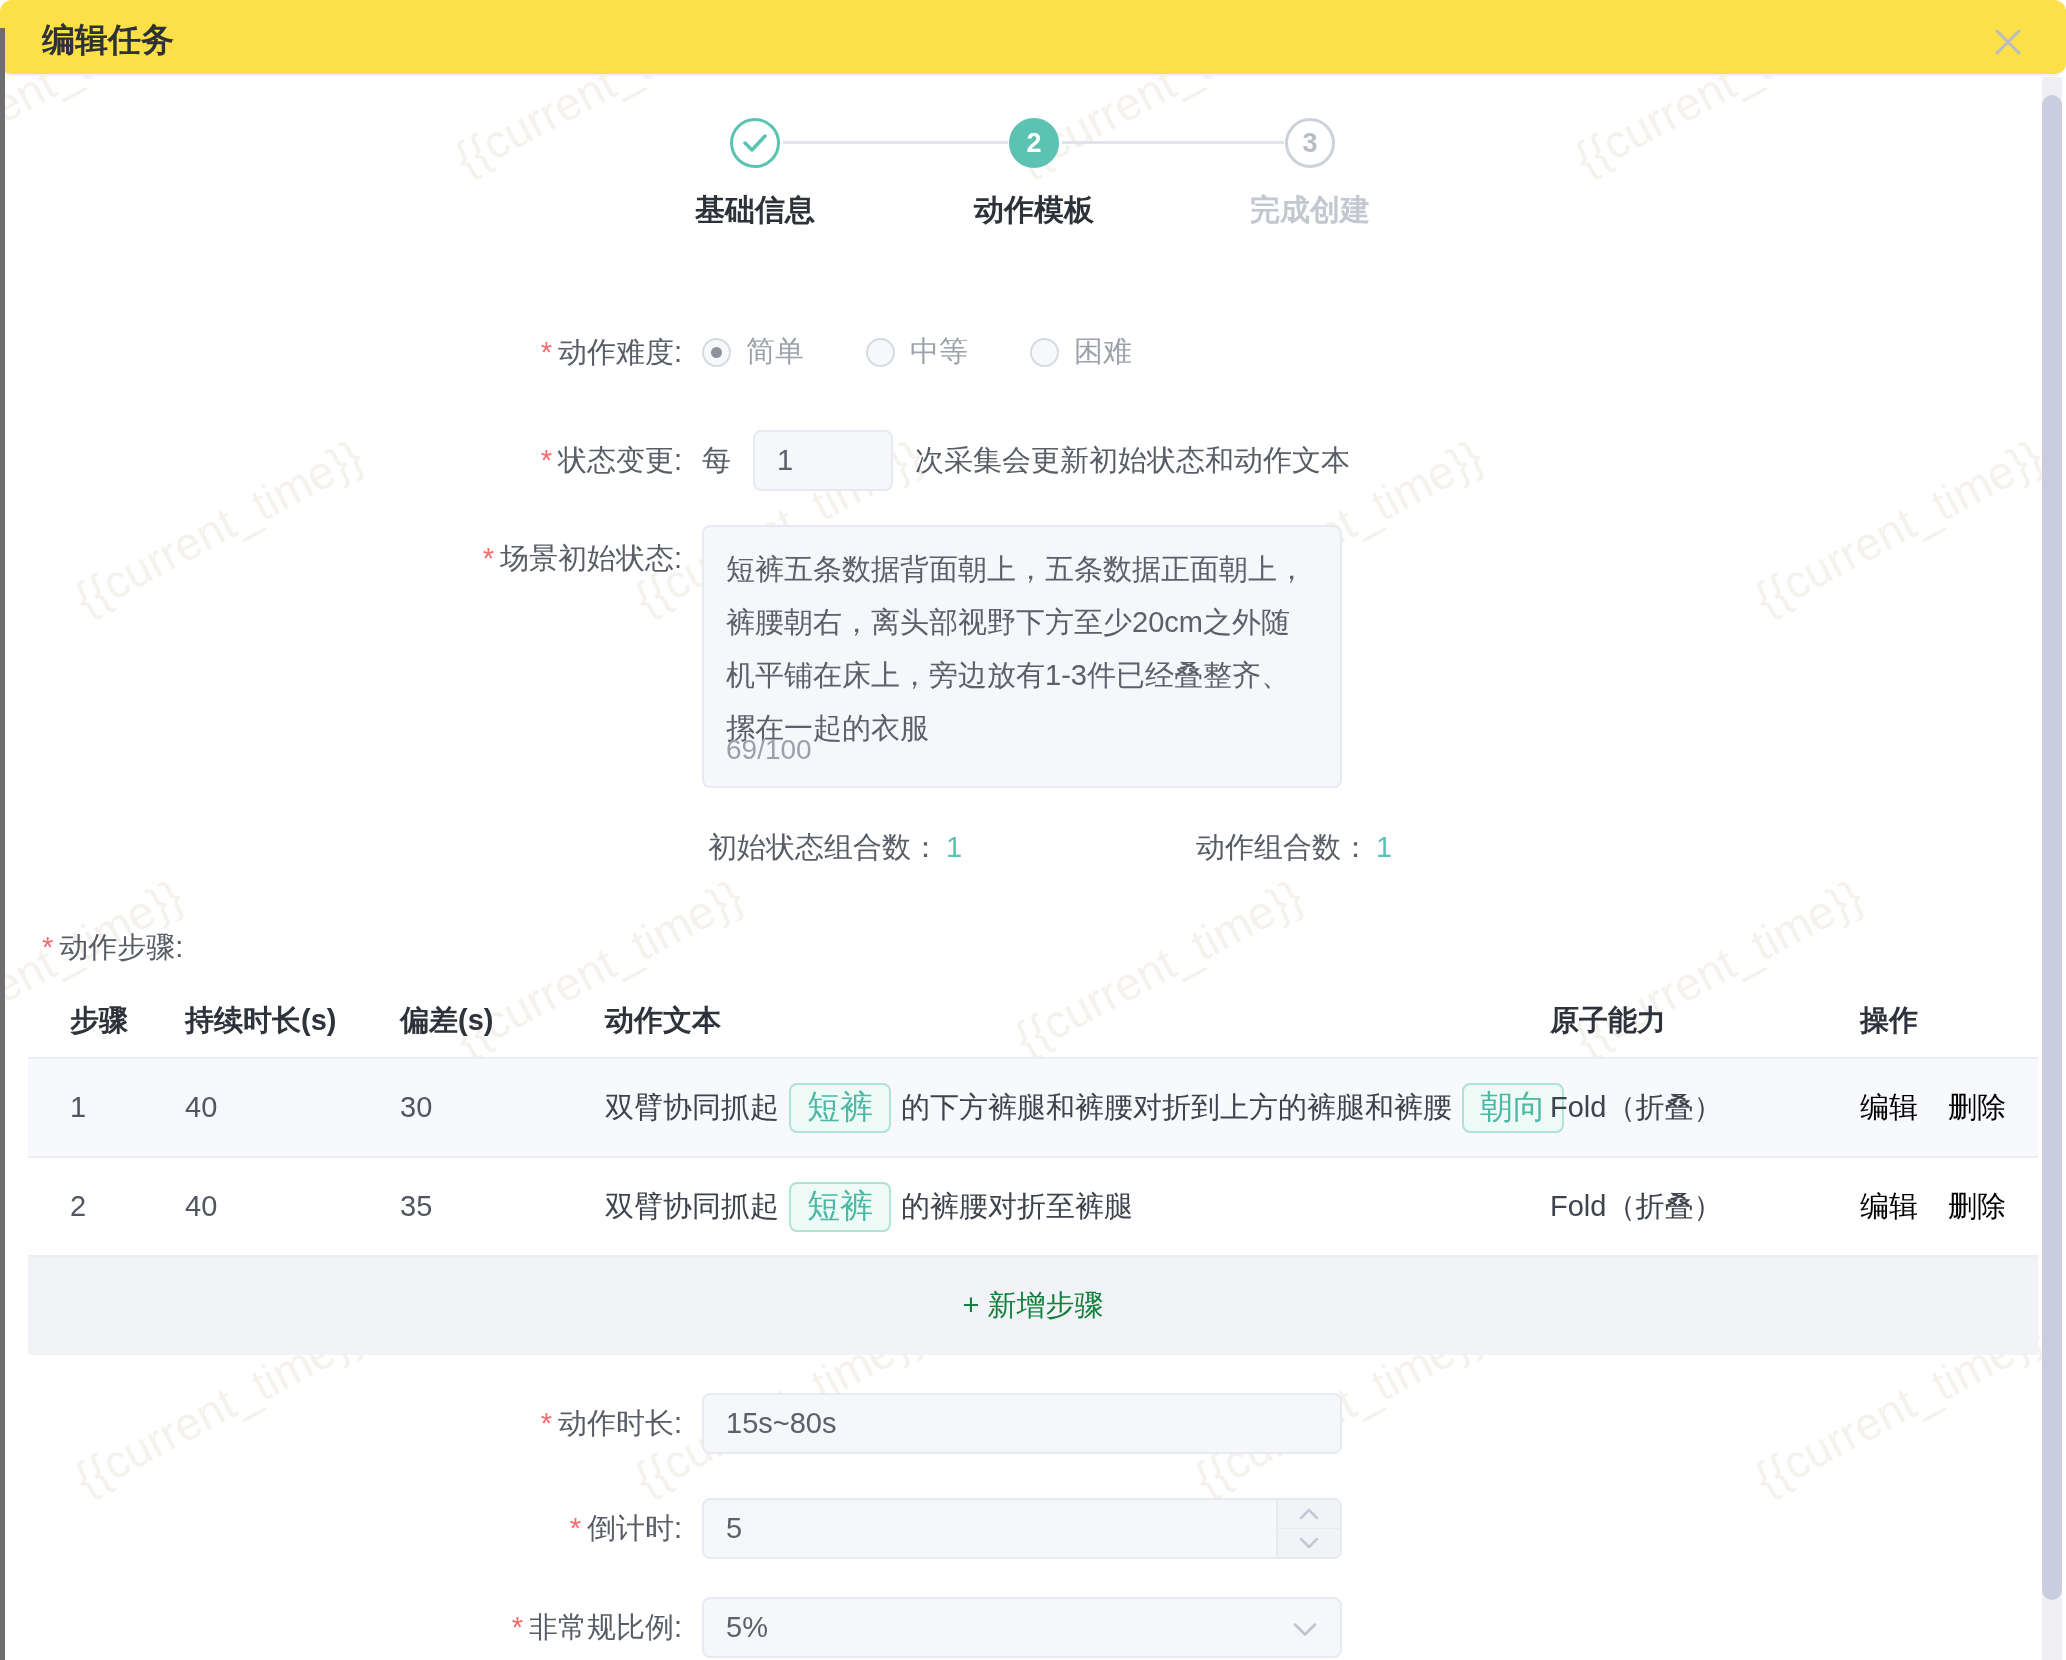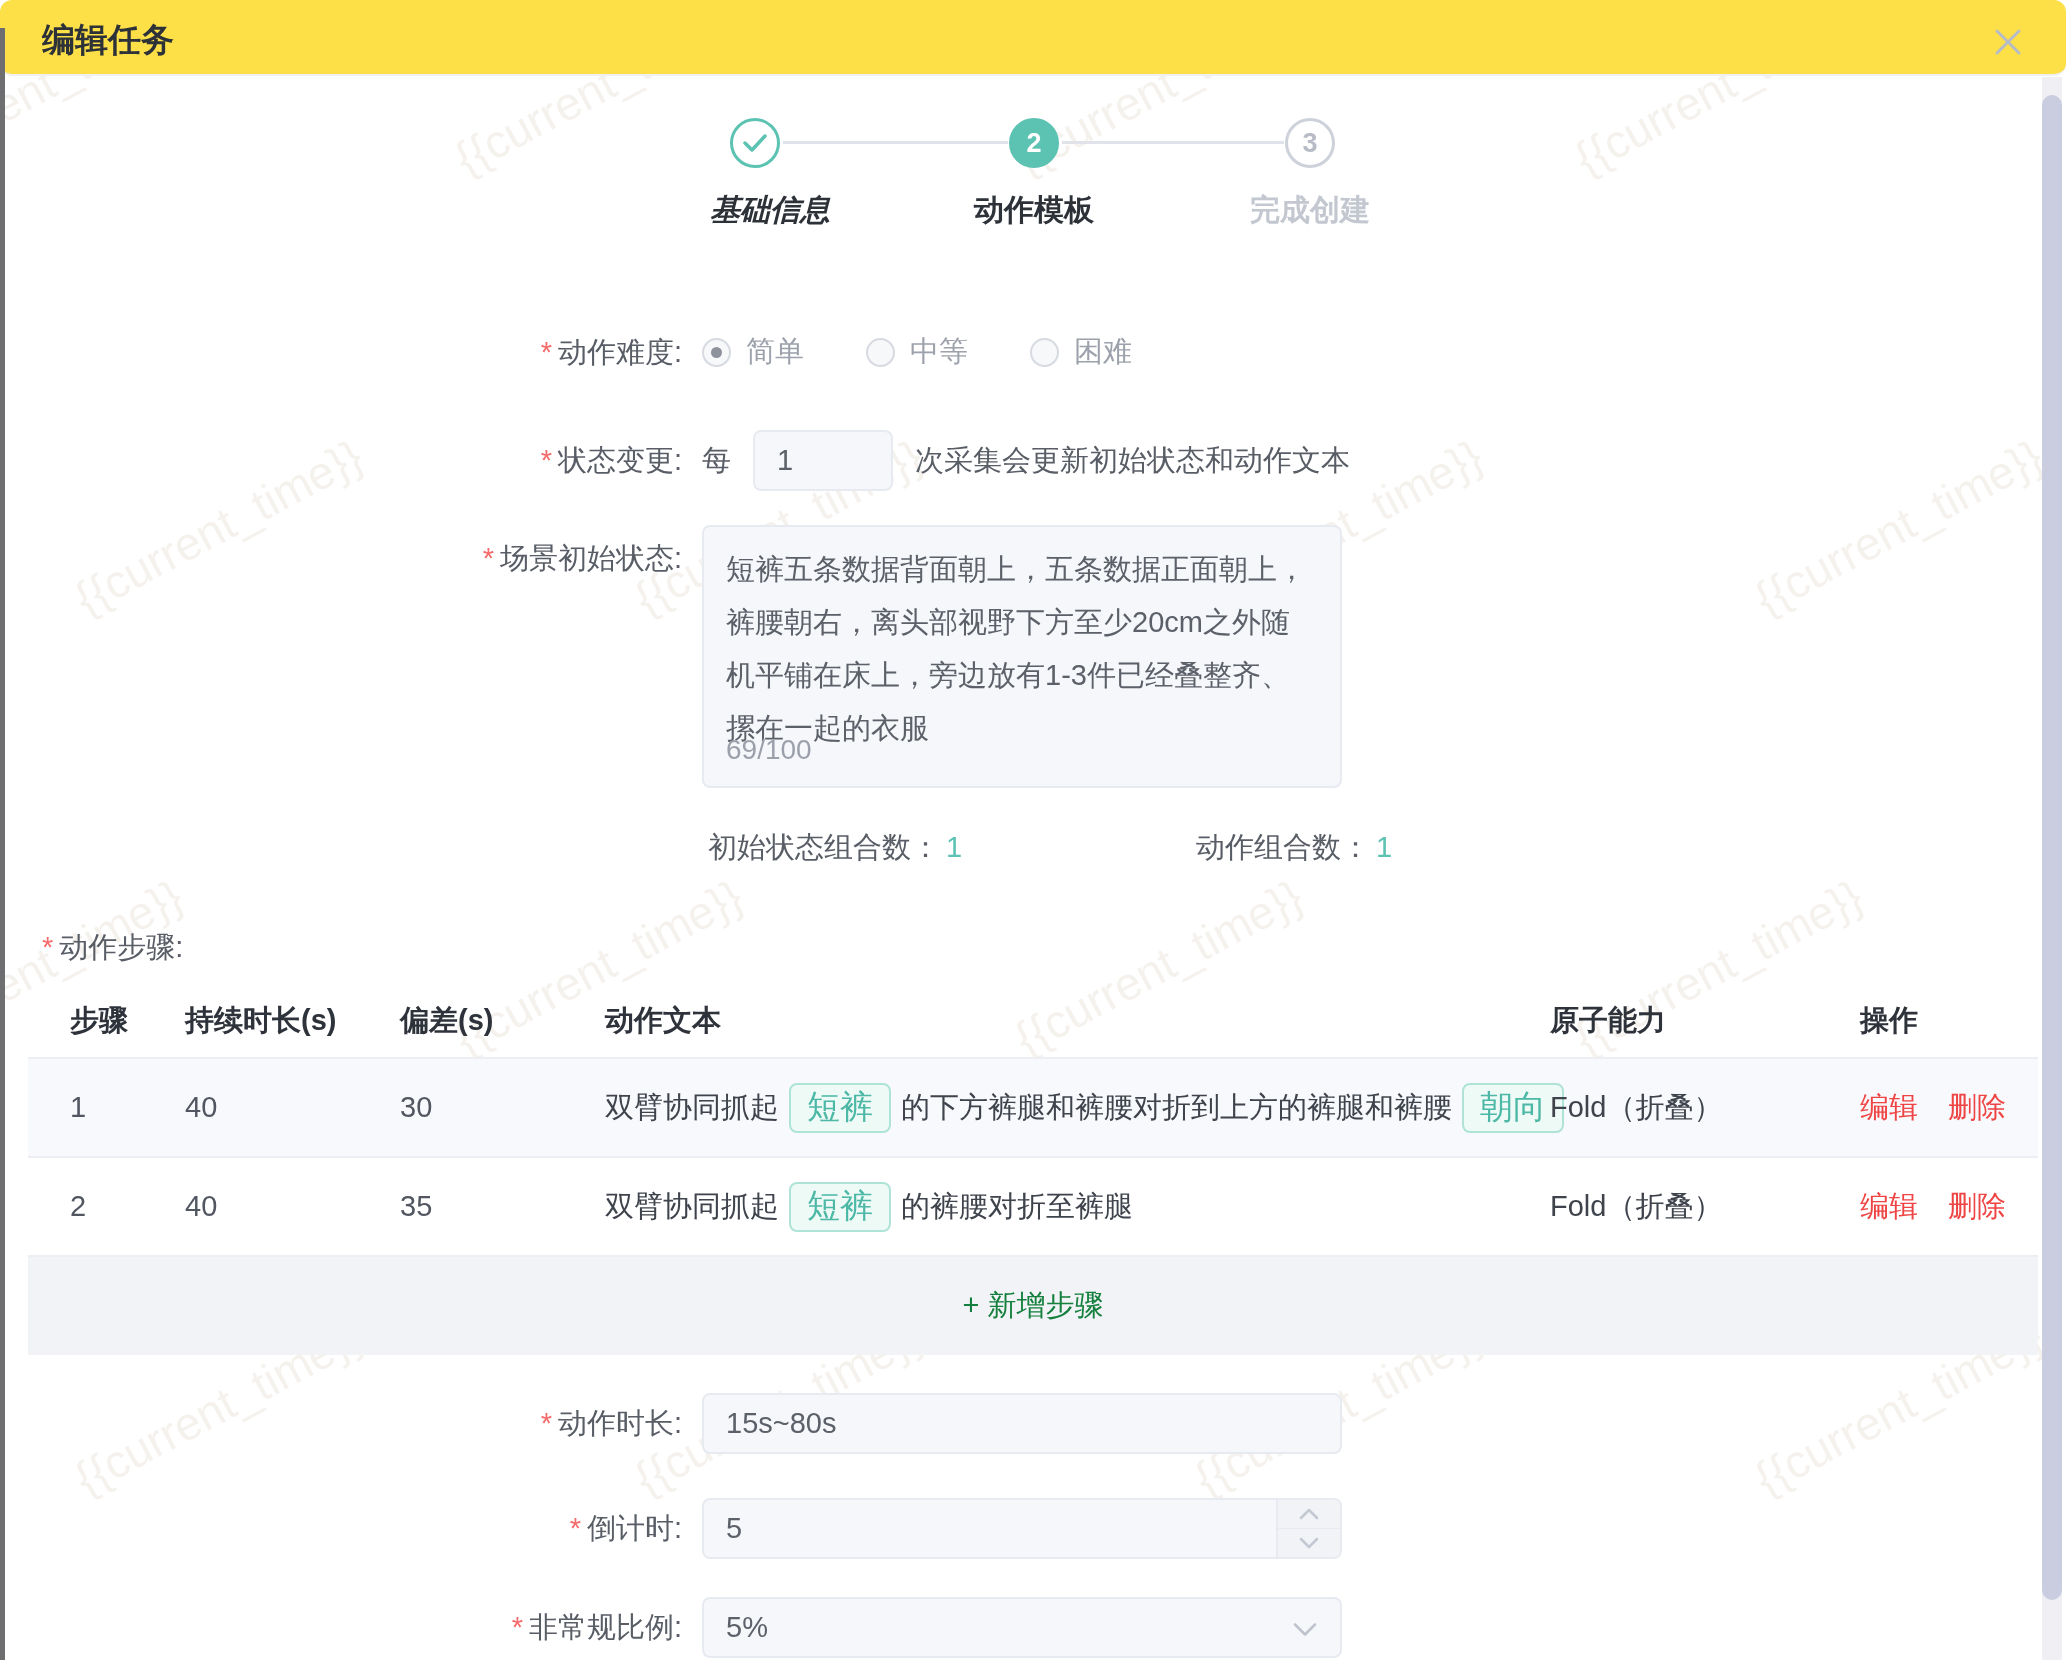--- a/index.html
+++ b/index.html
@@ -64,21 +64,21 @@
   .tbl { position:absolute; left:28px; right:28px; top:985px; }
   .tbl-grid { display:grid; grid-template-columns:115px 215px 205px 945px 310px 1fr; padding-left:42px; align-items:center; }
   .tbl-head { height:72px; font-weight:700; color:#2e323a; font-size:29px; }
   .tbl-head > div { align-self:center; }
   .tbl-row { height:99px; border-top:2px solid #eceef3; color:#515660; font-size:29px; }
   .tbl-row.striped { background:#f8f9fc; }
   .cell-text { display:flex; align-items:center; flex-wrap:nowrap; gap:10px; white-space:nowrap; color:#3e434c; }
   .tag { display:inline-block; padding:4px 16px 6px; border:2px solid #aee3d6; background:#eefaf6; color:#4db8a6; border-radius:8px; font-size:33px; line-height:36px; }
   .ability-cell { color:#3e434c; }
   .ops-cell { display:flex; gap:30px; }
-  .op-link { color:#ef4444; cursor:pointer; }
+  .op-link { color:#000000; cursor:pointer; }
   .add-band { height:100px; background:#f2f3f7; border-top:2px solid #eceef3; display:flex; align-items:center; justify-content:center; color:#15803d; font-size:29px; cursor:pointer; }
 
   
   .wide-input { position:relative; width:640px; height:61px; font-size:29px; }
   .wide-input .val { position:absolute; left:22px; top:0; line-height:57px; }
   .spinner { position:absolute; right:0; top:0; width:64px; height:100%; border-left:2px solid #e7eaf0; }
   .spin-btn { height:50%; background:#f1f3f7; display:flex; align-items:center; justify-content:center; cursor:pointer; }
   .spin-btn.up { border-bottom:1px solid #e7eaf0; border-radius:0 6px 0 0; }
   .spin-btn.down { border-radius:0 0 6px 0; }
   .select-arrow { position:absolute; right:22px; top:50%; transform:translateY(-50%); }
@@ -125,21 +125,21 @@
       <polyline points="3,11 10,18 23,4" fill="none" stroke="#5cc2b2" stroke-width="3.5" stroke-linecap="round" stroke-linejoin="round"></polyline>
     </svg>
   </div>
   <div class="step-circle step-active" style="left:1009px;">
     <span>2</span>
   </div>
   <div class="step-circle step-pending" style="left:1285px;">
     <span>3</span>
   </div>
 
-  <div class="step-label" style="left:640px;font-style:italic;">基础信息</div>
+  <div class="step-label" style="left:625px;">基础信息</div>
   <div class="step-label" style="left:904px;">动作模板</div>
   <div class="step-label pending" style="left:1180px;">完成创建</div>
 
   <div class="form-row" style="top:330px;">
     <div class="flabel" style="line-height:44px;">
       <span class="req">*</span><span>动作难度:</span>
     </div>
     <div class="fcontent">
       <div class="radio-group" id="radioGroup" style="height:44px;">
           <div class="radio-item">

